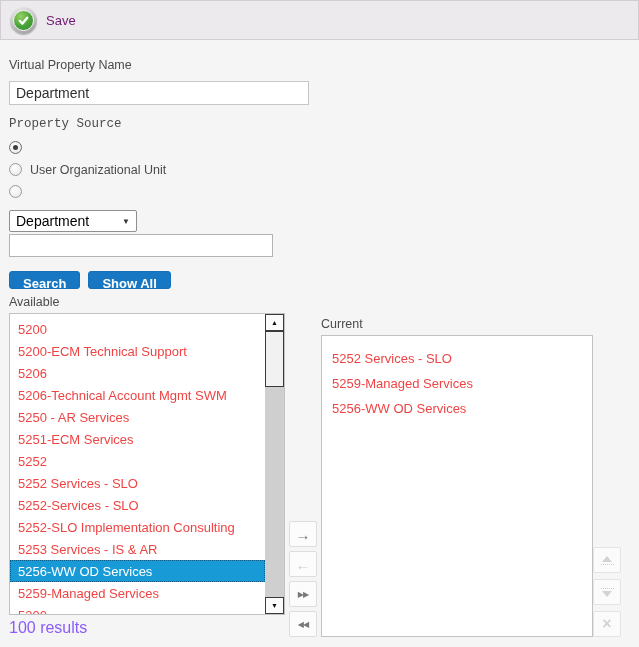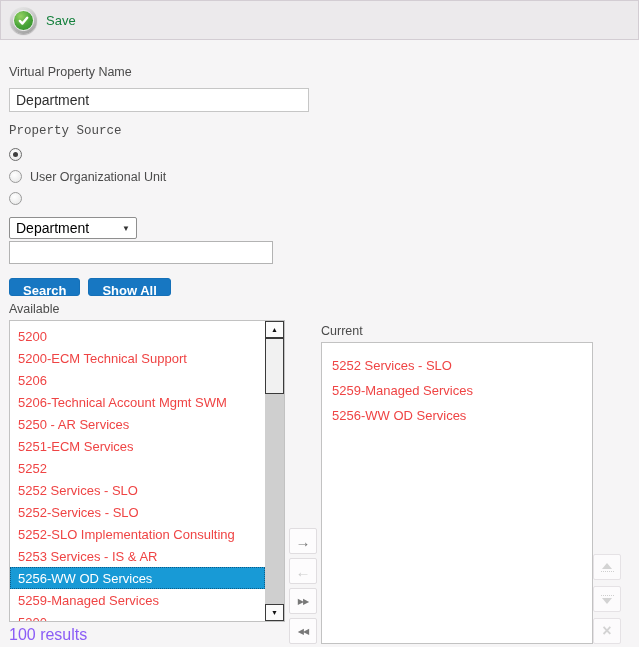--- a/index.html
+++ b/index.html
@@ -23,25 +23,25 @@
     background:linear-gradient(160deg,#ececec,#9c9c9c);
     box-shadow:0 1px 1px rgba(0,0,0,.25);
     display:flex; align-items:center; justify-content:center;
   }
   .save-green {
     width:21px; height:21px; border-radius:50%;
     background:radial-gradient(circle at 35% 28%, #94d162, #47a338 55%, #2f8a2a);
     border:1px solid #f4f4f4;
     display:flex; align-items:center; justify-content:center;
   }
-  .save-label { color:#15803d; font-size:13px; }
+  .save-label { color:#701a75; font-size:13px; }
   
   .content { padding-left:9px; }
   .lbl { font-size:12.5px; color:#4b4b4b; display:block; }
-  .vpn-label { margin-top:25px; }
+  .vpn-label { margin-top:18px; }
   .name-input {
     display:block; margin-top:9px; width:300px; height:24px;
     border:1px solid #c6c6c6; background:#fff; padding:2px 6px;
     font-family:inherit; font-size:14px; color:#2f2f2f;
   }
   .ps-label { margin-top:12px;font-family:Liberation Mono, monospace; }
   .radio-group { margin-top:10px; }
   .radio-row { display:flex; align-items:center; gap:8px; margin-bottom:9px; height:13px; cursor:pointer; }
   .radio-circle {
     width:13px; height:13px; border-radius:50%;

